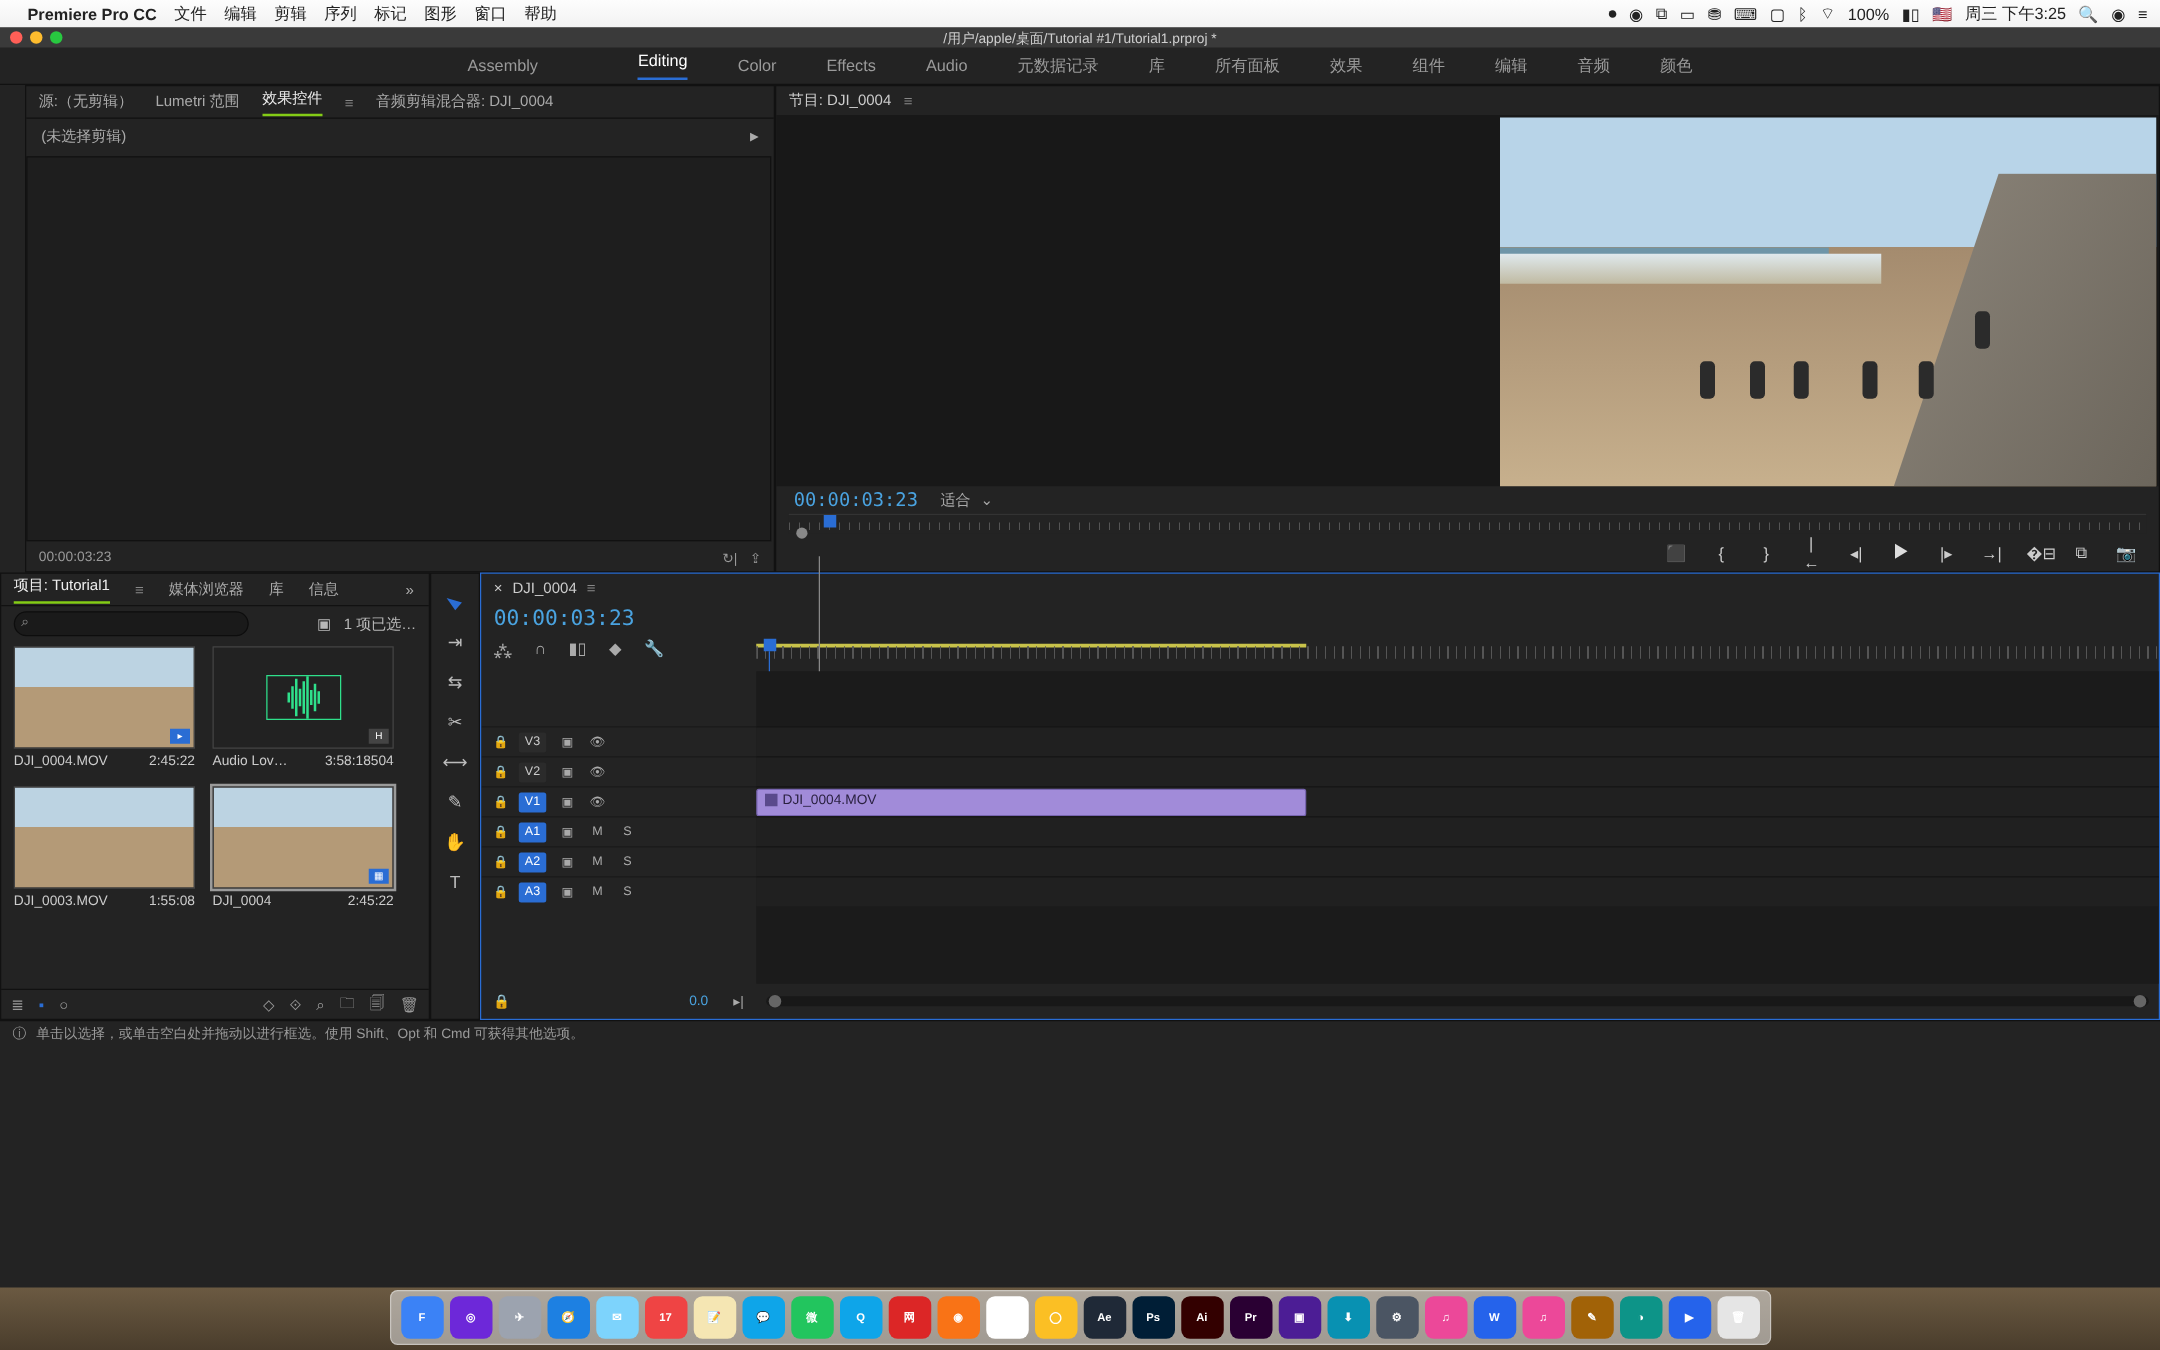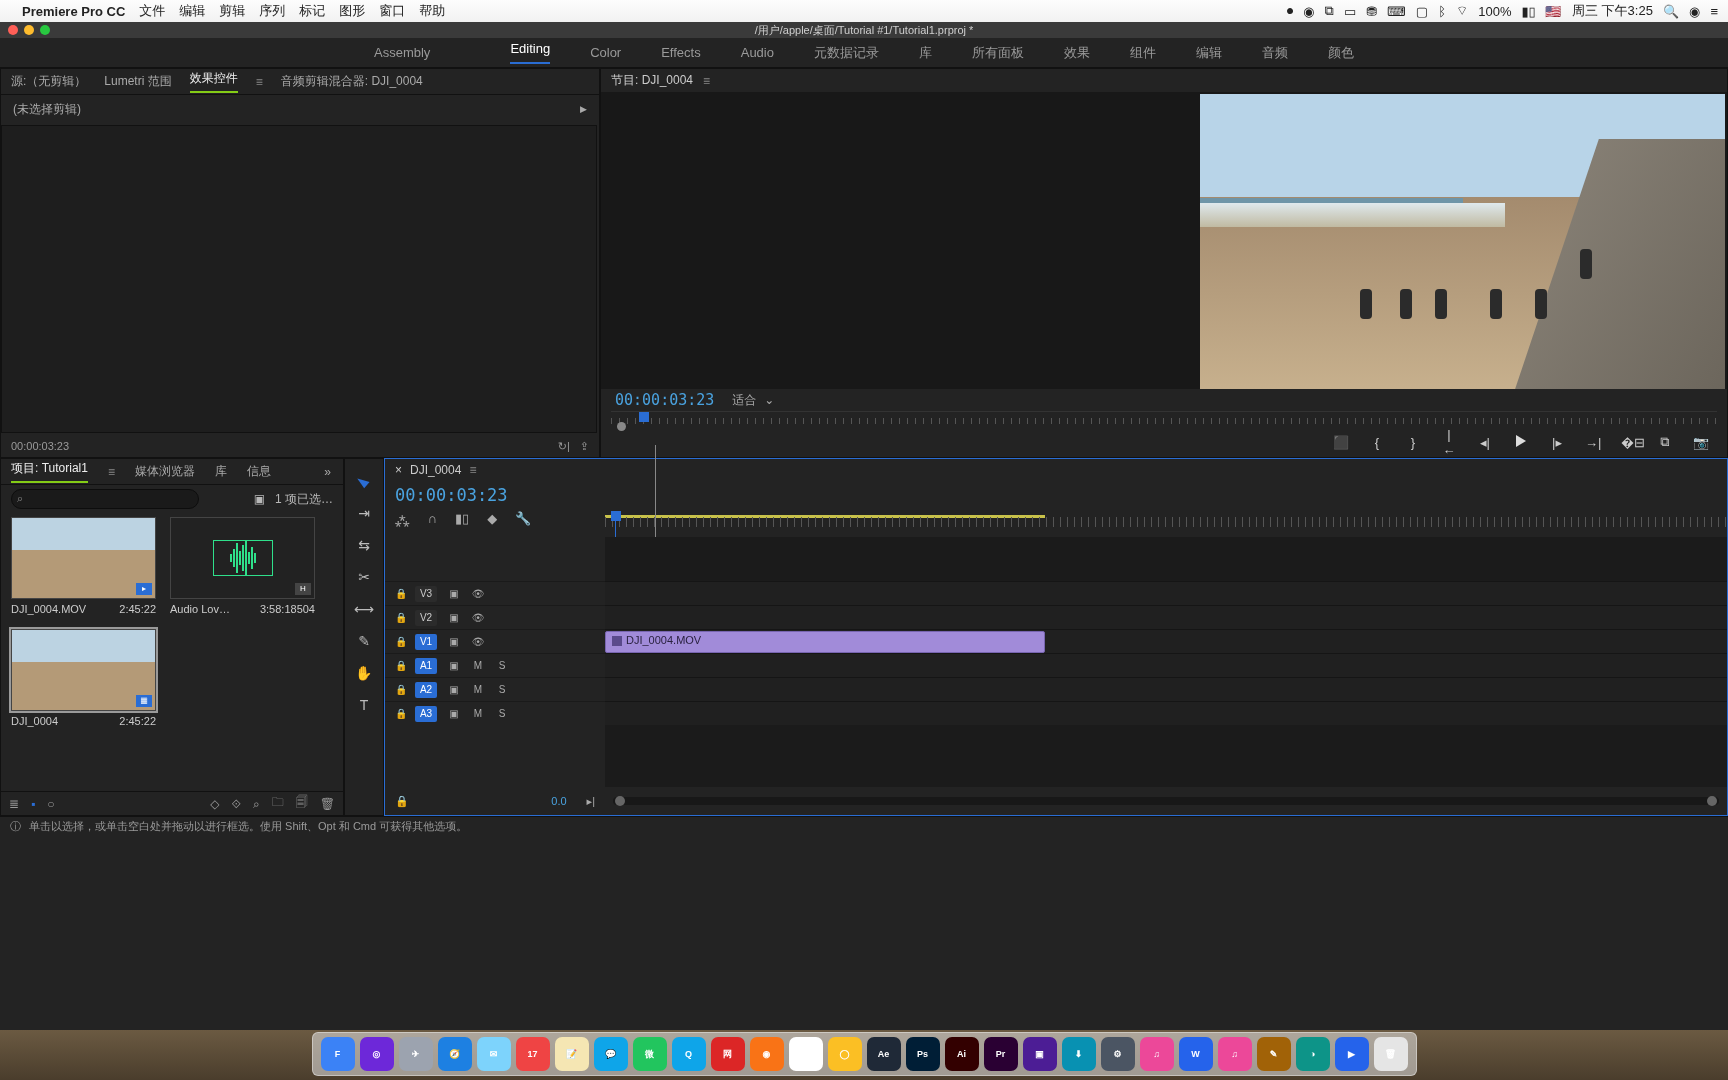--- a/index.html
+++ b/index.html
@@ -19,21 +19,21 @@
 .traffic span { width: 10px; height: 10px; border-radius: 50%; }
 .tl-red { background: #ff5f57; } .tl-yel { background: #febc2e; } .tl-grn { background: #28c840; }
 .titlebar .tpath { position: absolute; left: 50%; transform: translateX(-50%); }
 
 
 .wsbar { height: 30px; background: #232323; display: flex; align-items: center; justify-content: center; gap: 40px; color: #9a9a9a; font-size: 13px; border-bottom: 1px solid #111; }
 .wsbar span { cursor: pointer; }
 .wsbar .active { color: #fff; border-bottom: 2px solid #2a6dd4; padding-bottom: 6px; margin-left: 40px; }
 
 
-.main { display: flex; height: 390px; }
+.main { display: flex; height: 390px; padding-left: 20px; }
 .pane { background: #232323; border: 1px solid #111; }
 .left-top { width: 600px; display: flex; flex-direction: column; }
 .right-top { flex: 1; display: flex; flex-direction: column; }
 
 .tabrow { height: 26px; display: flex; align-items: center; gap: 18px; padding: 0 10px; color: #aaa; font-size: 12px; border-bottom: 1px solid #111; }
 .tabrow .act { color: #eee; border-bottom: 2px solid #84cc16; padding-bottom: 4px; }
 .tabmenu { color: #888; }
 
 .noedit { height: 28px; display: flex; align-items: center; padding: 0 12px; justify-content: space-between; color: #aaa; }
 .noedit .tri { font-size: 9px; }
@@ -302,20 +302,27 @@
                 <i style="height:34px"></i>
                 <i style="height:12px"></i>
                 <i style="height:22px"></i>
                 <i style="height:10px"></i>
               </div>
             <div class="badge" style="background:#444">H</div>
           </div>
           <div class="bin-label">
               <span>Audio Lov…</span>
               <span>3:58:18504</span>
+            </div>
+        </div>
+        <div class="bin">
+          <div class="thumb beach"></div>
+          <div class="bin-label">
+              <span>DJI_0003.MOV</span>
+              <span>1:55:08</span>
             </div>
         </div>
         <div class="bin">
           <div class="thumb beach sel">
               <div class="badge">▦</div>
             </div>
           <div class="bin-label">
               <span>DJI_0004</span>
               <span>2:45:22</span>
             </div>

